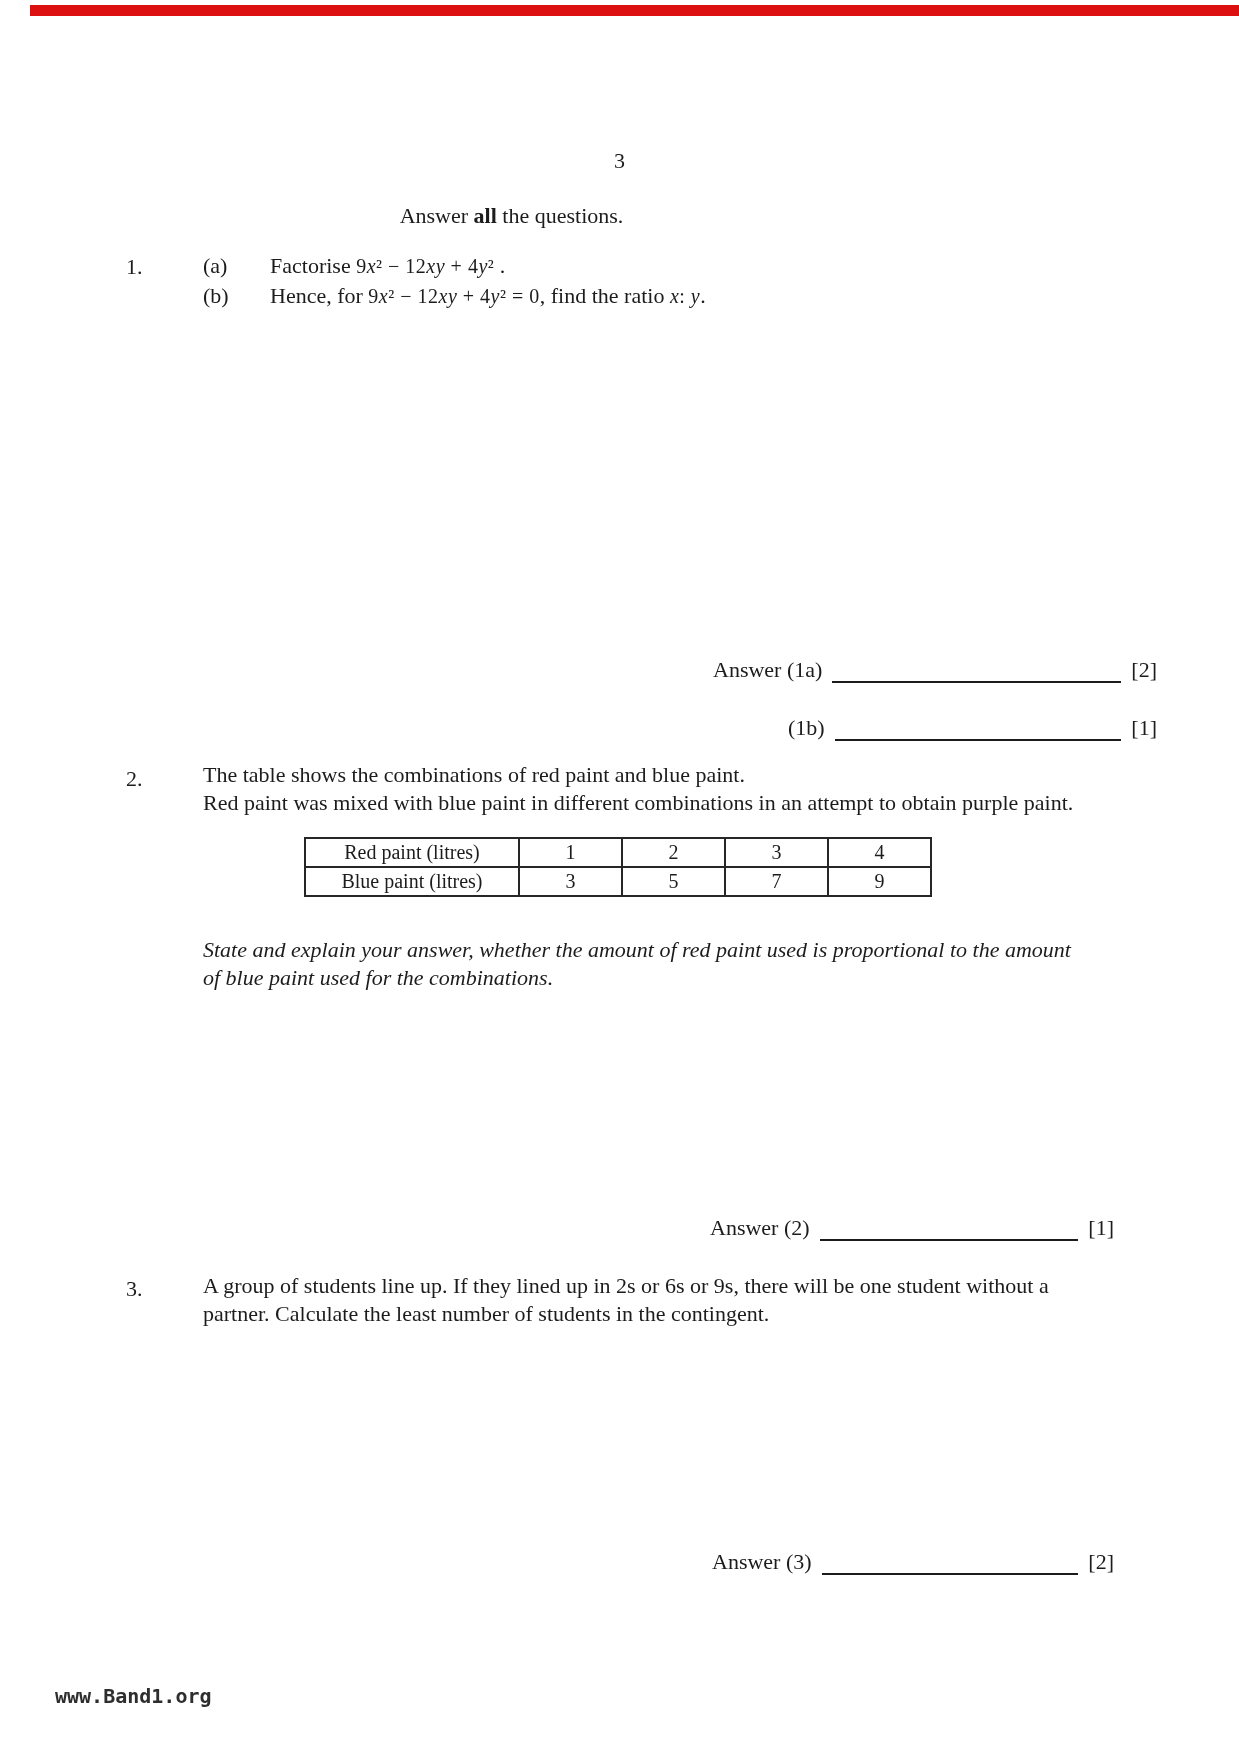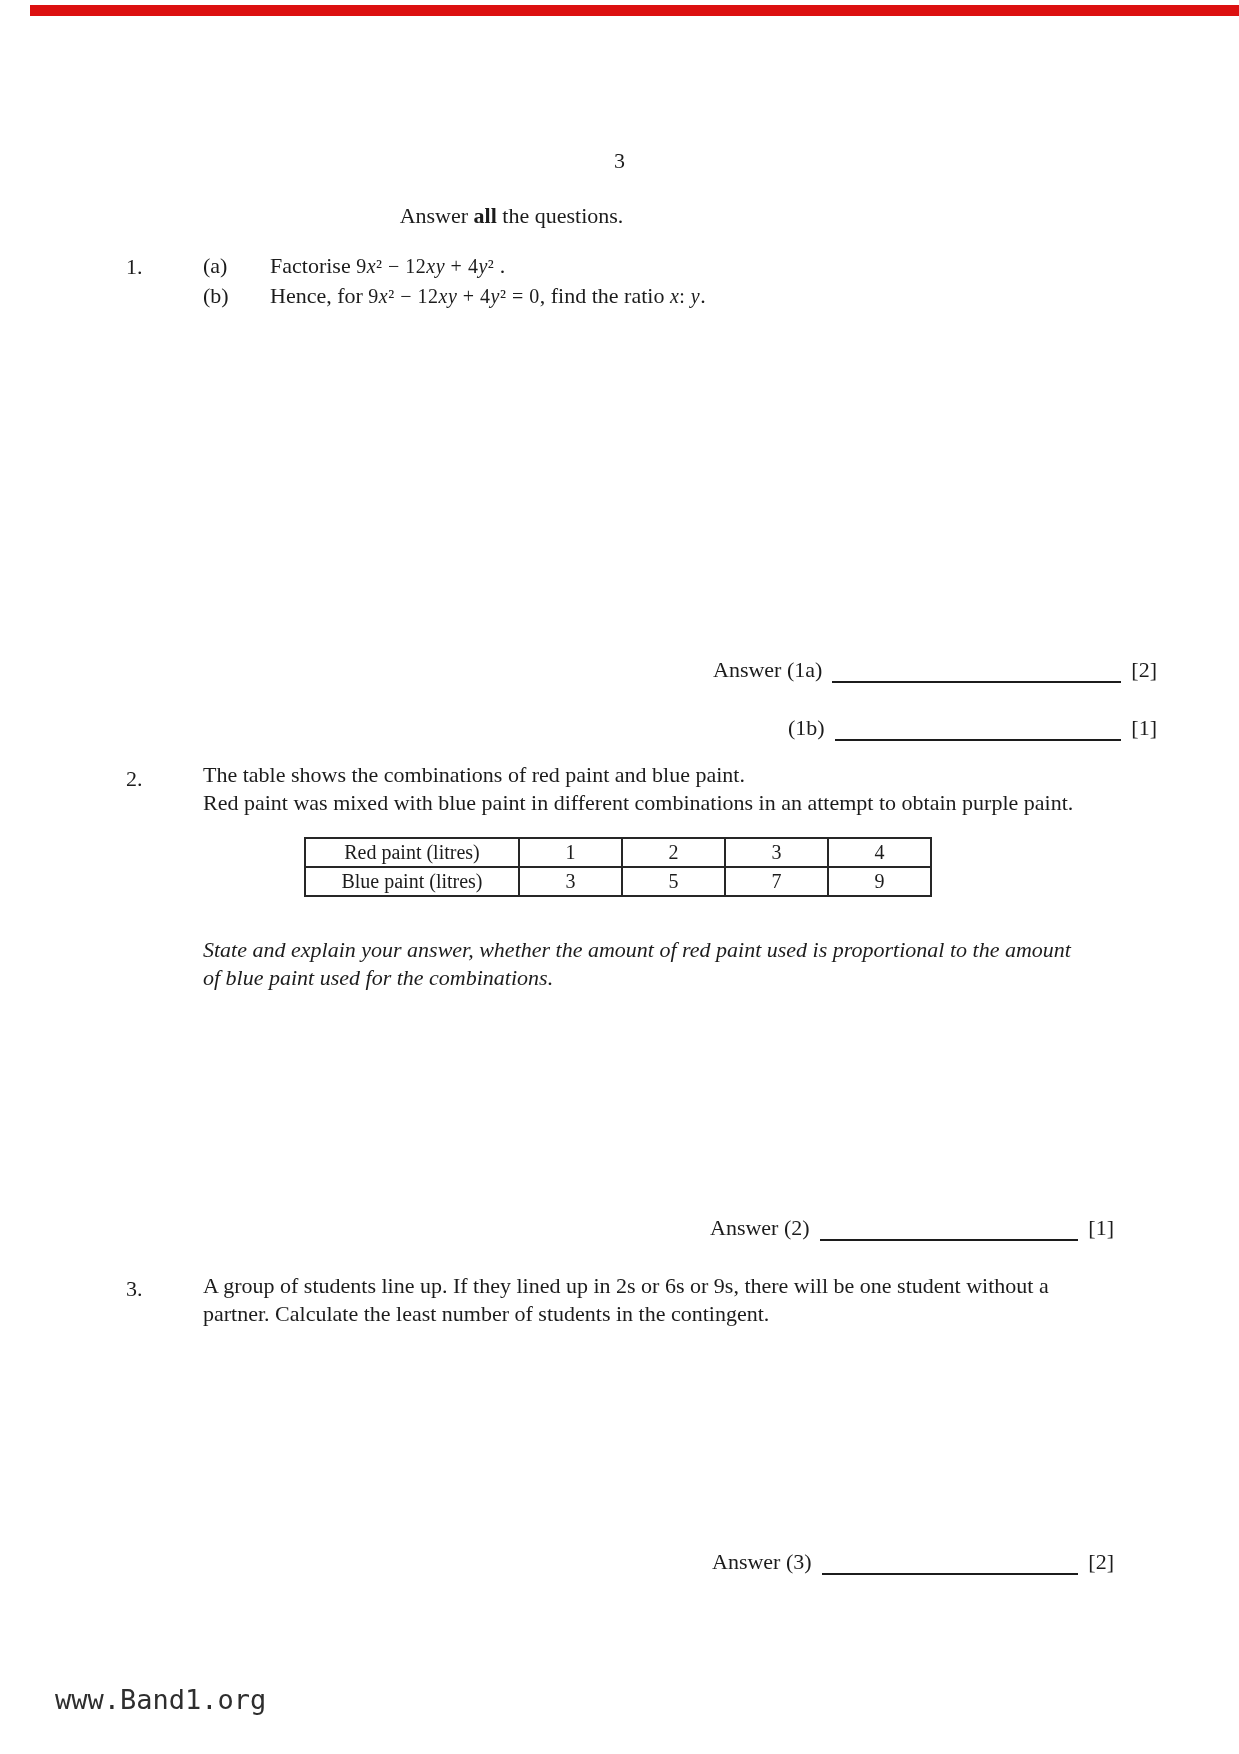--- a/index.html
+++ b/index.html
@@ -50,21 +50,21 @@
     font-size:20px;
   }
   table.paint-table td {
     border:2px solid #262626;
     text-align:center;
     height:27px; padding:0 2px;
   }
   .footer {
     position:absolute; left:55px; top:1684px;
     font-family:"DejaVu Sans Mono", monospace;
-    font-size:27px; color:#2e2e2e;
+    font-size:20px; color:#2e2e2e;font-weight:bold;
   }
 </style>
 </head>
 <body>
 
 <div class="page">
 
   <div class="red-bar"></div>
 
   <div class="page-number">3</div>

